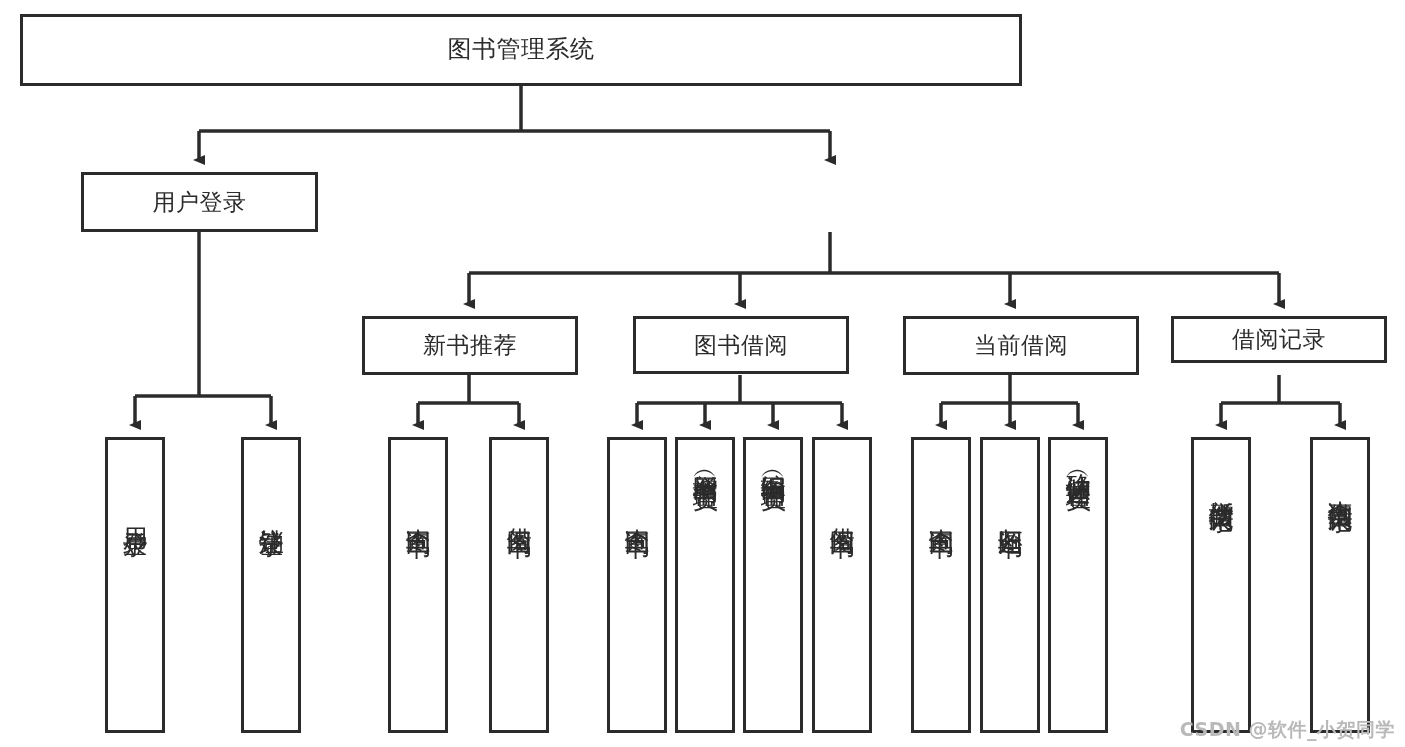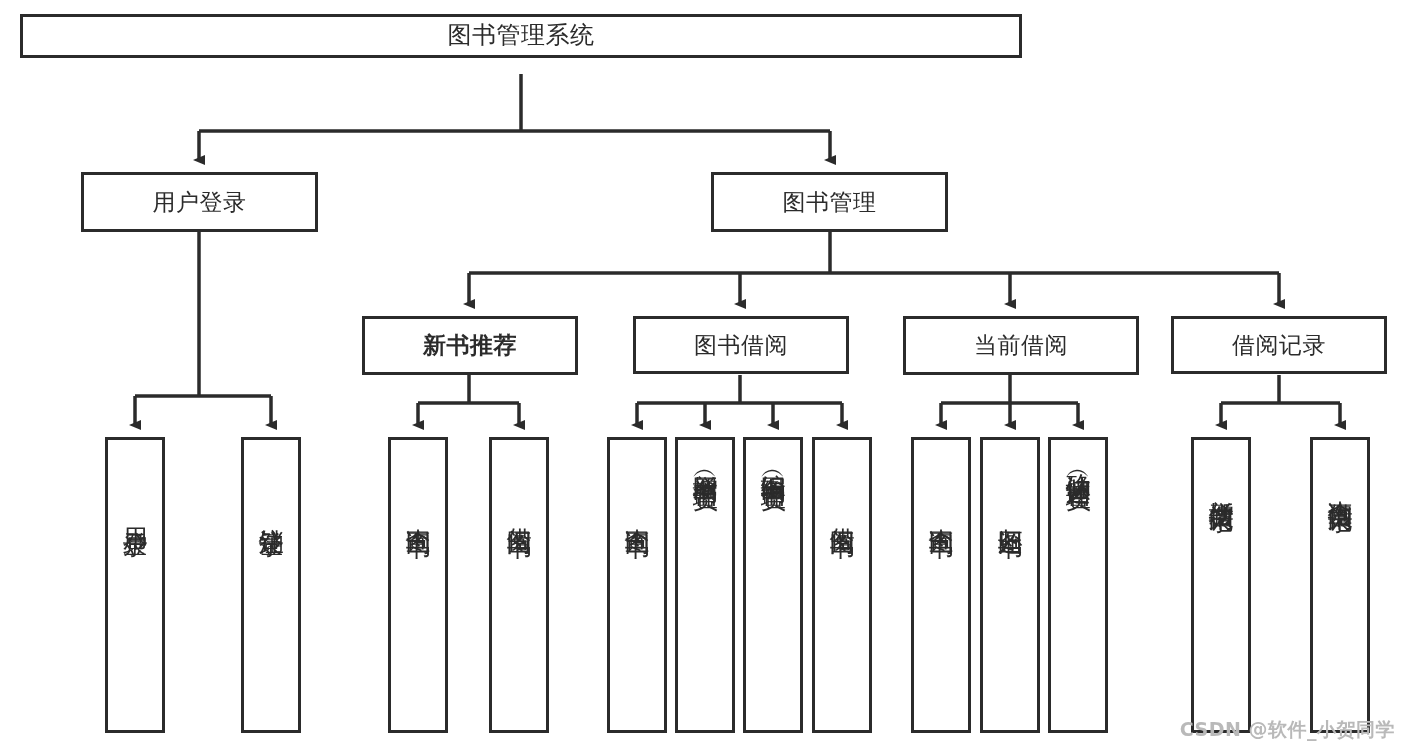--- a/index.html
+++ b/index.html
@@ -124,41 +124,38 @@
       <path d="M1010,403 L1010,425" marker-end="url(#arw)"></path>
       <path d="M1078,403 L1078,425" marker-end="url(#arw)"></path>
 
       <path d="M1279,375 L1279,403"></path>
       <path d="M1221,403 L1340,403"></path>
       <path d="M1221,403 L1221,425" marker-end="url(#arw)"></path>
       <path d="M1340,403 L1340,425" marker-end="url(#arw)"></path>
     </g>
   </svg>
 
-  <div class="node h-node root" style="left:20px; top:14px; width:1002px; height:44px;">
+  <div class="node h-node root" style="left:20px; top:14px; width:1002px; height:72px;">
     <span class="lbl">图书管理系统</span>
   </div>
 
   <div class="node h-node" style="left:81px; top:172px; width:237px; height:60px;">
     <span class="lbl">用户登录</span>
   </div>
-  <div class="node h-node" style="left:711px; top:172px; width:237px; height:60px;">
-    <span class="lbl">图书管理</span>
-  </div>
-
-  <div class="node h-node" style="left:362px; top:316px; width:216px; height:59px;font-weight:bold;">
+
+  <div class="node h-node" style="left:362px; top:316px; width:216px; height:59px;">
     <span class="lbl">新书推荐</span>
   </div>
   <div class="node h-node" style="left:633px; top:316px; width:216px; height:58px;">
     <span class="lbl">图书借阅</span>
   </div>
   <div class="node h-node" style="left:903px; top:316px; width:236px; height:59px;">
     <span class="lbl">当前借阅</span>
   </div>
-  <div class="node h-node" style="left:1171px; top:316px; width:216px; height:58px;">
+  <div class="node h-node" style="left:1171px; top:316px; width:216px; height:47px;">
     <span class="lbl">借阅记录</span>
   </div>
 
   <div class="node v-node mid" style="left:105px; top:437px; width:60px; height:296px;">
     <span class="lbl">用户登录</span>
   </div>
   <div class="node v-node mid" style="left:241px; top:437px; width:60px; height:296px;">
     <span class="lbl">注销登录</span>
   </div>
 

